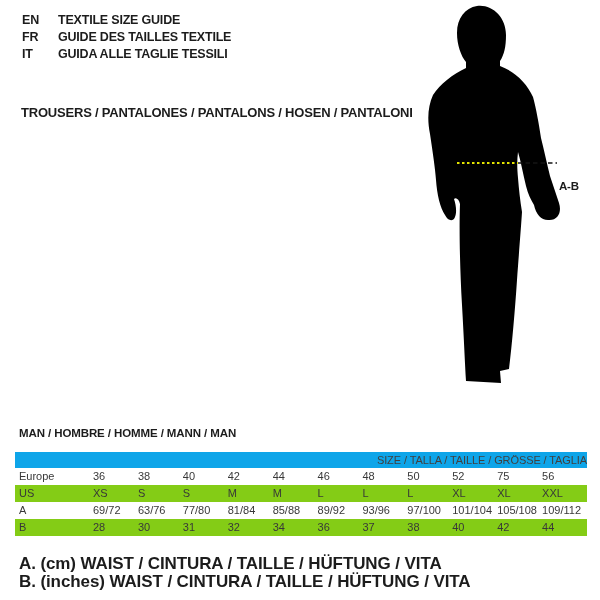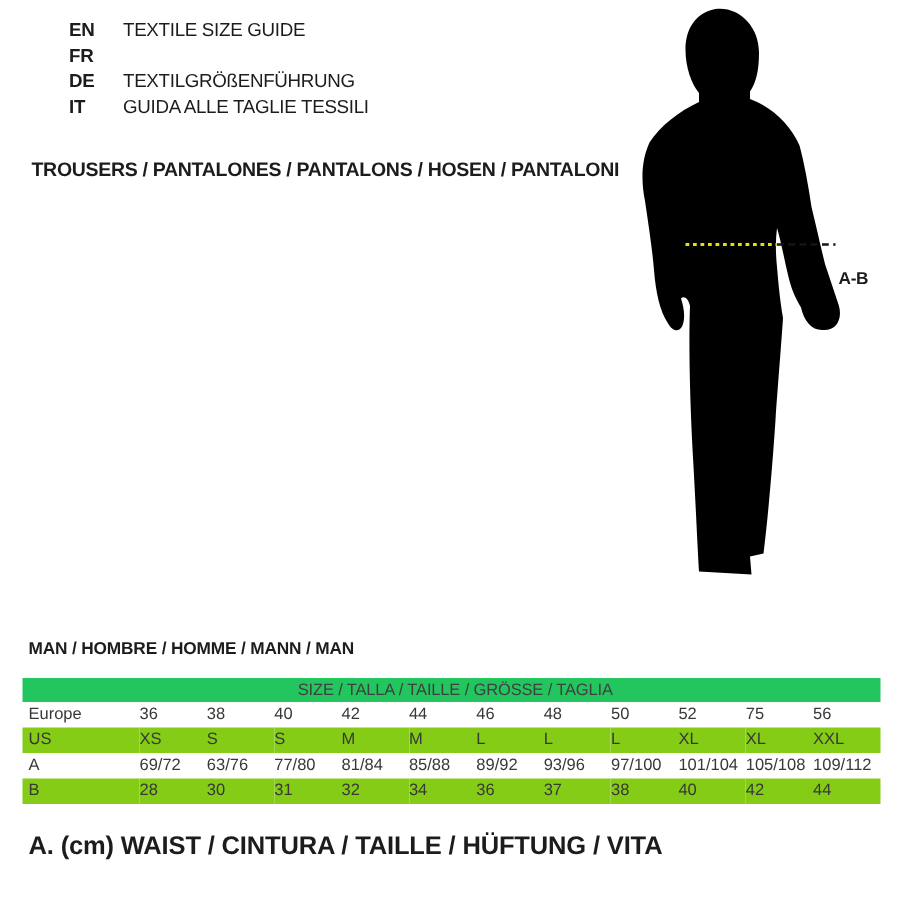--- a/index.html
+++ b/index.html
@@ -4,24 +4,24 @@
 <style>
   * { margin:0; padding:0; box-sizing:border-box; }
   html,body { background:#ffffff; }
   body { font-family:"Liberation Sans","DejaVu Sans",sans-serif; }
   .canvas {
     position:relative; width:600px; height:600px; background:#ffffff;
     overflow:hidden; color:#1c1c1c;
   }
 
   
-  .lang-list { position:absolute; top:11px; left:22px;margin-left:24px; }
+  .lang-list { position:absolute; top:11px; left:22px; }
   .lang-row { display:flex; height:17px; align-items:center; }
   .lang-code { width:36px; font-size:12.5px; font-weight:700; letter-spacing:-0.2px; }
-  .lang-title { font-size:12.5px; font-weight:400; letter-spacing:-0.2px; white-space:nowrap; }
+  .lang-title { font-size:12.5px; font-weight:700; letter-spacing:-0.2px; white-space:nowrap; }
 
   
   .category {
     position:absolute; top:105px; left:21px;
     font-size:13px; font-weight:700; letter-spacing:-0.2px; white-space:nowrap;
   }
 
   
   .figure-svg { position:absolute; left:420px; top:0; width:150px; height:400px; }
   .ab-label {
@@ -36,21 +36,21 @@
   }
 
   
   table.size-table {
     position:absolute; left:15px; top:452px; width:572px;
     border-collapse:collapse; table-layout:fixed;
     font-size:11px; color:#383838;
   }
   table.size-table td { line-height:13px; padding:2px 0; }
   table.size-table tr.thead td {
-    background:#22c55e; text-align:center; padding:2px 0 2px 5px;
+    background:#0ea5e9; text-align:right; padding:2px 0 2px 5px;
     line-height:12px; color:#404040; letter-spacing:-0.1px;
   }
   table.size-table tr.alt { background:#84cc16; }
   table.size-table td.lab { text-align:left; padding-left:4px; }
 
   
   .notes {
     position:absolute; left:19px; top:555px;
     font-size:17px; font-weight:700; line-height:17.5px; letter-spacing:-0.1px;
     white-space:nowrap;
@@ -61,24 +61,21 @@
 
 <div class="canvas">
 
   <div class="lang-list">
     <div class="lang-row">
       <span class="lang-code">EN</span>
       <span class="lang-title">TEXTILE SIZE GUIDE</span>
     </div>
     <div class="lang-row">
       <span class="lang-code">FR</span>
-    </div>
-    <div class="lang-row">
-      <span class="lang-code">DE</span>
-      <span class="lang-title">TEXTILGRÖßENFÜHRUNG</span>
+      <span class="lang-title">GUIDE DES TAILLES TEXTILE</span>
     </div>
     <div class="lang-row">
       <span class="lang-code">IT</span>
       <span class="lang-title">GUIDA ALLE TAGLIE TESSILI</span>
     </div>
   </div>
 
   <div class="category">TROUSERS / PANTALONES / PANTALONS / HOSEN / PANTALONI</div>
 
   <svg class="figure-svg" viewBox="0 0 150 400" xmlns="http://www.w3.org/2000/svg">
@@ -194,15 +191,16 @@
         <td>38</td>
         <td>40</td>
         <td>42</td>
         <td>44</td>
       </tr>
     </tbody>
   </table>
 
   <div class="notes">
     <div>A. (cm) WAIST / CINTURA / TAILLE / HÜFTUNG / VITA</div>
+    <div>B. (inches) WAIST / CINTURA / TAILLE / HÜFTUNG / VITA</div>
   </div>
 
 </div>
 
 </body></html>

